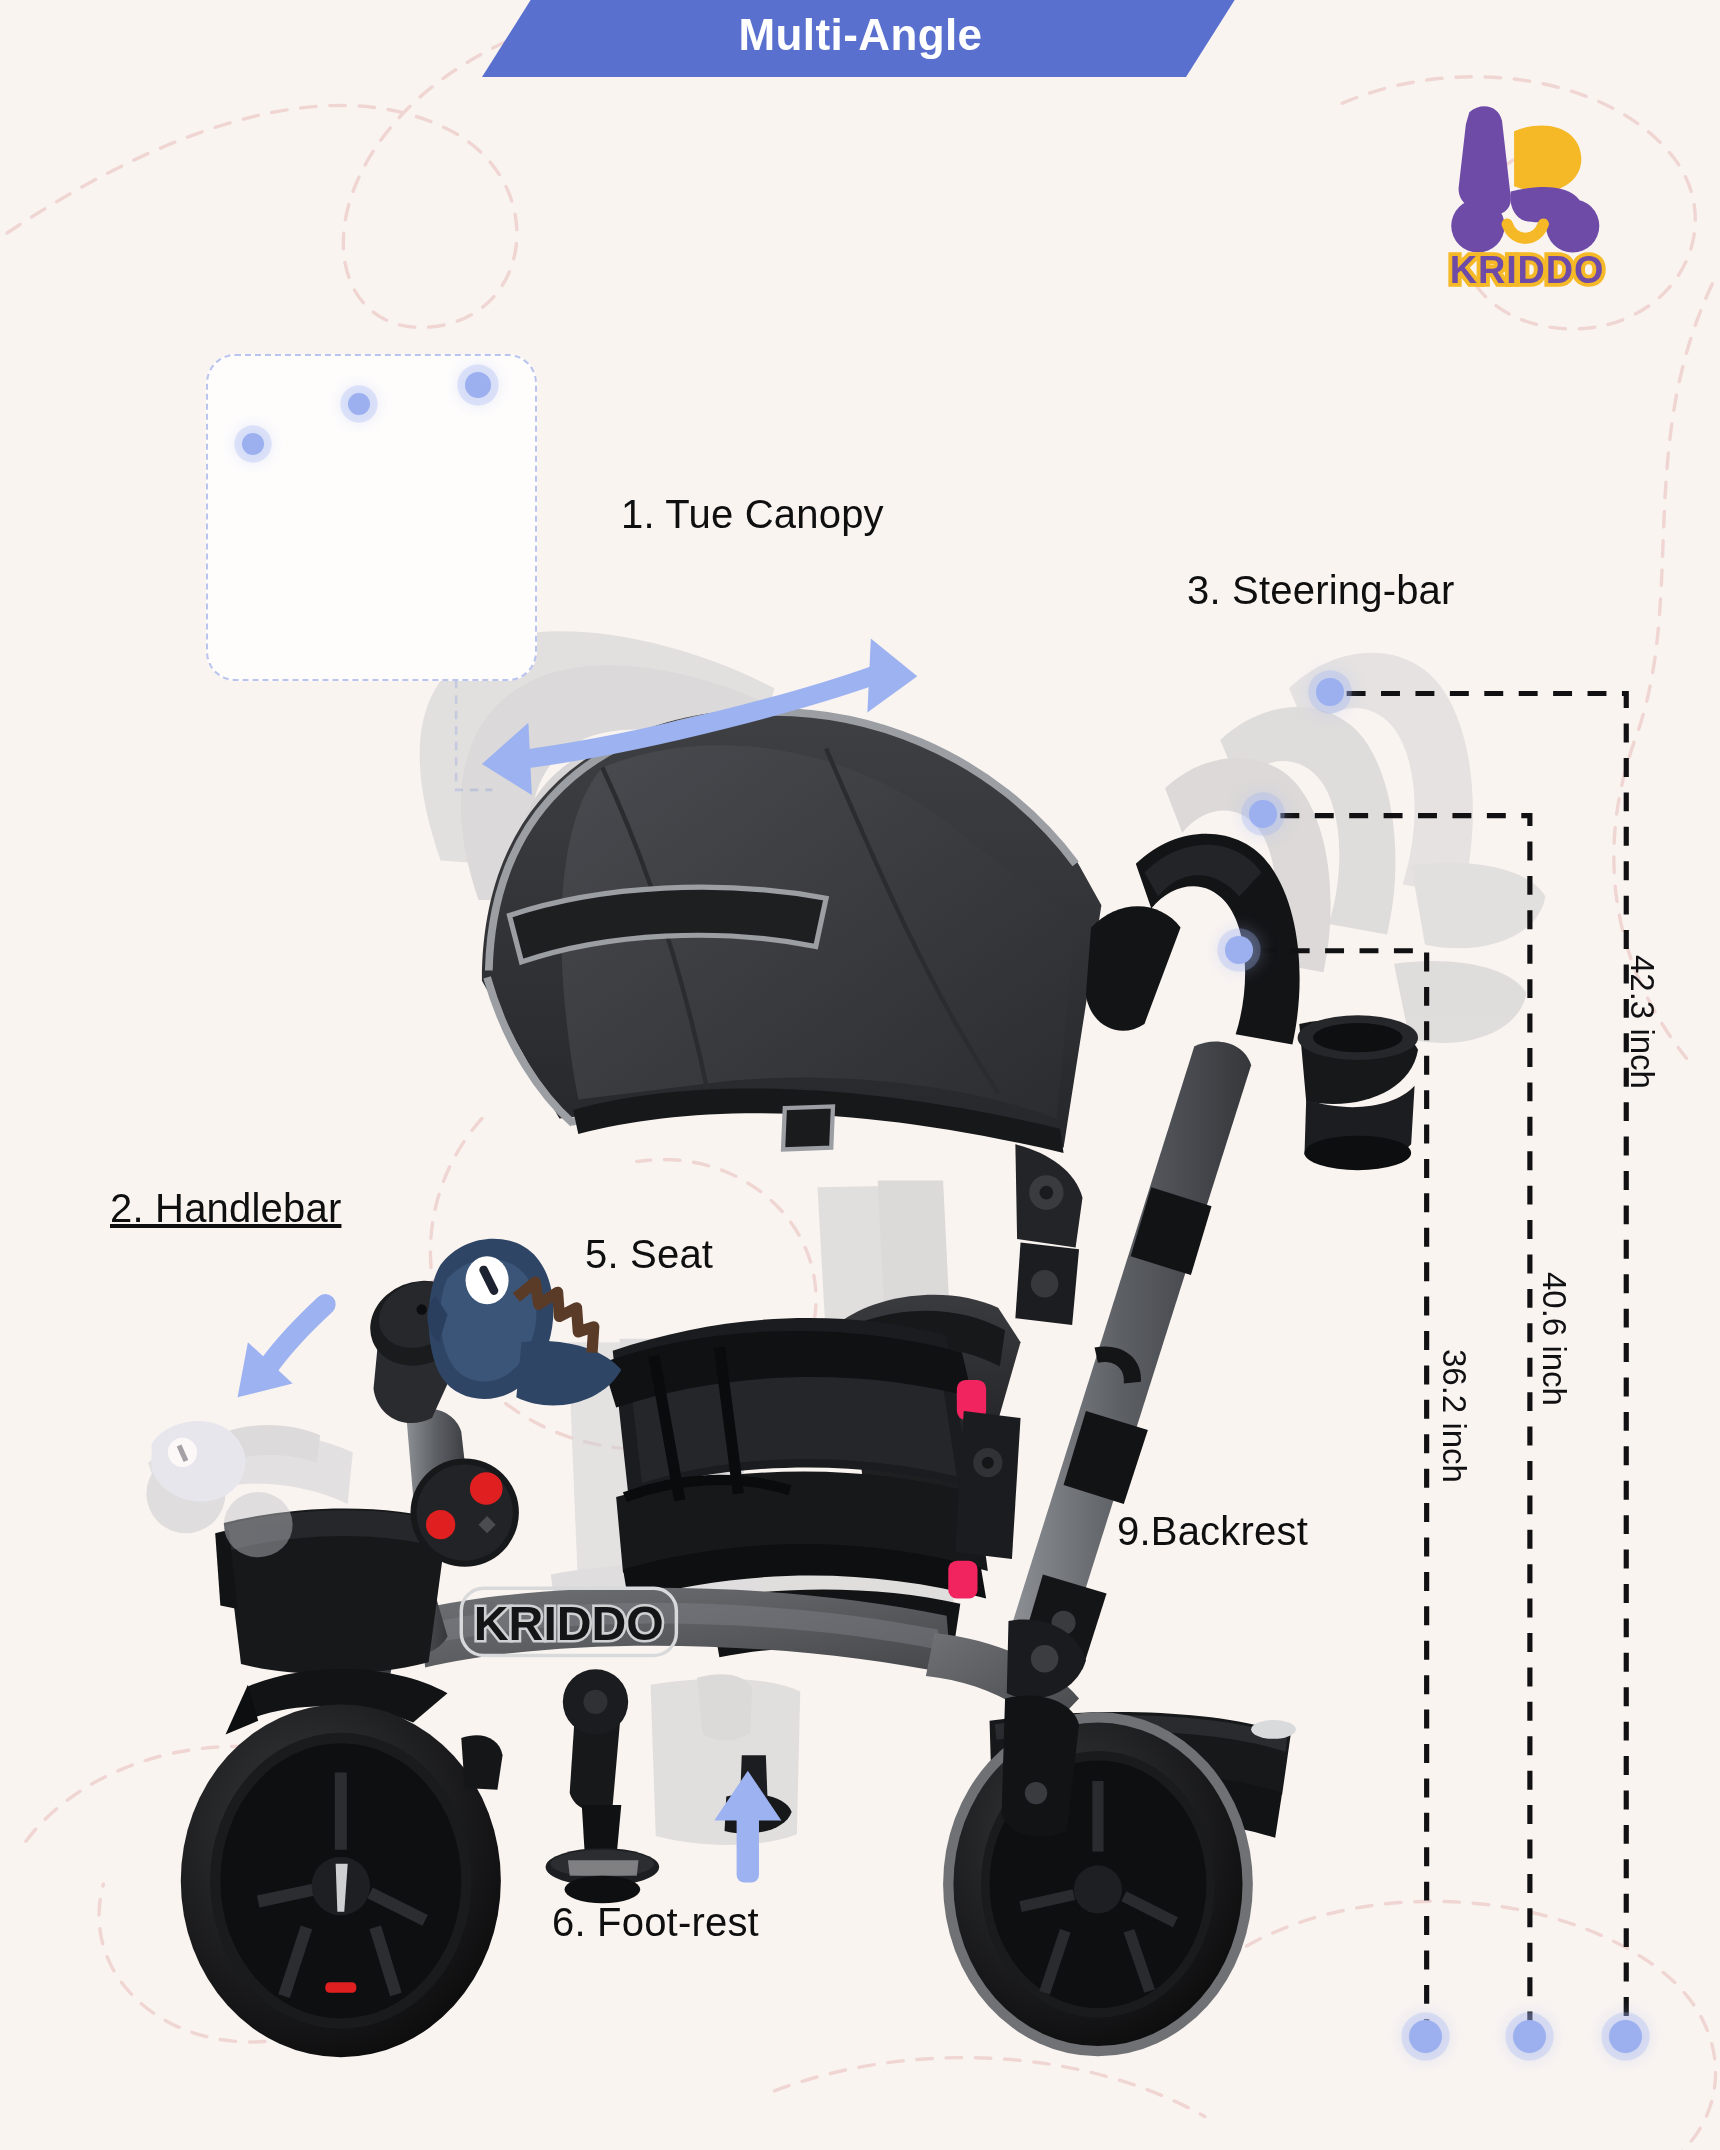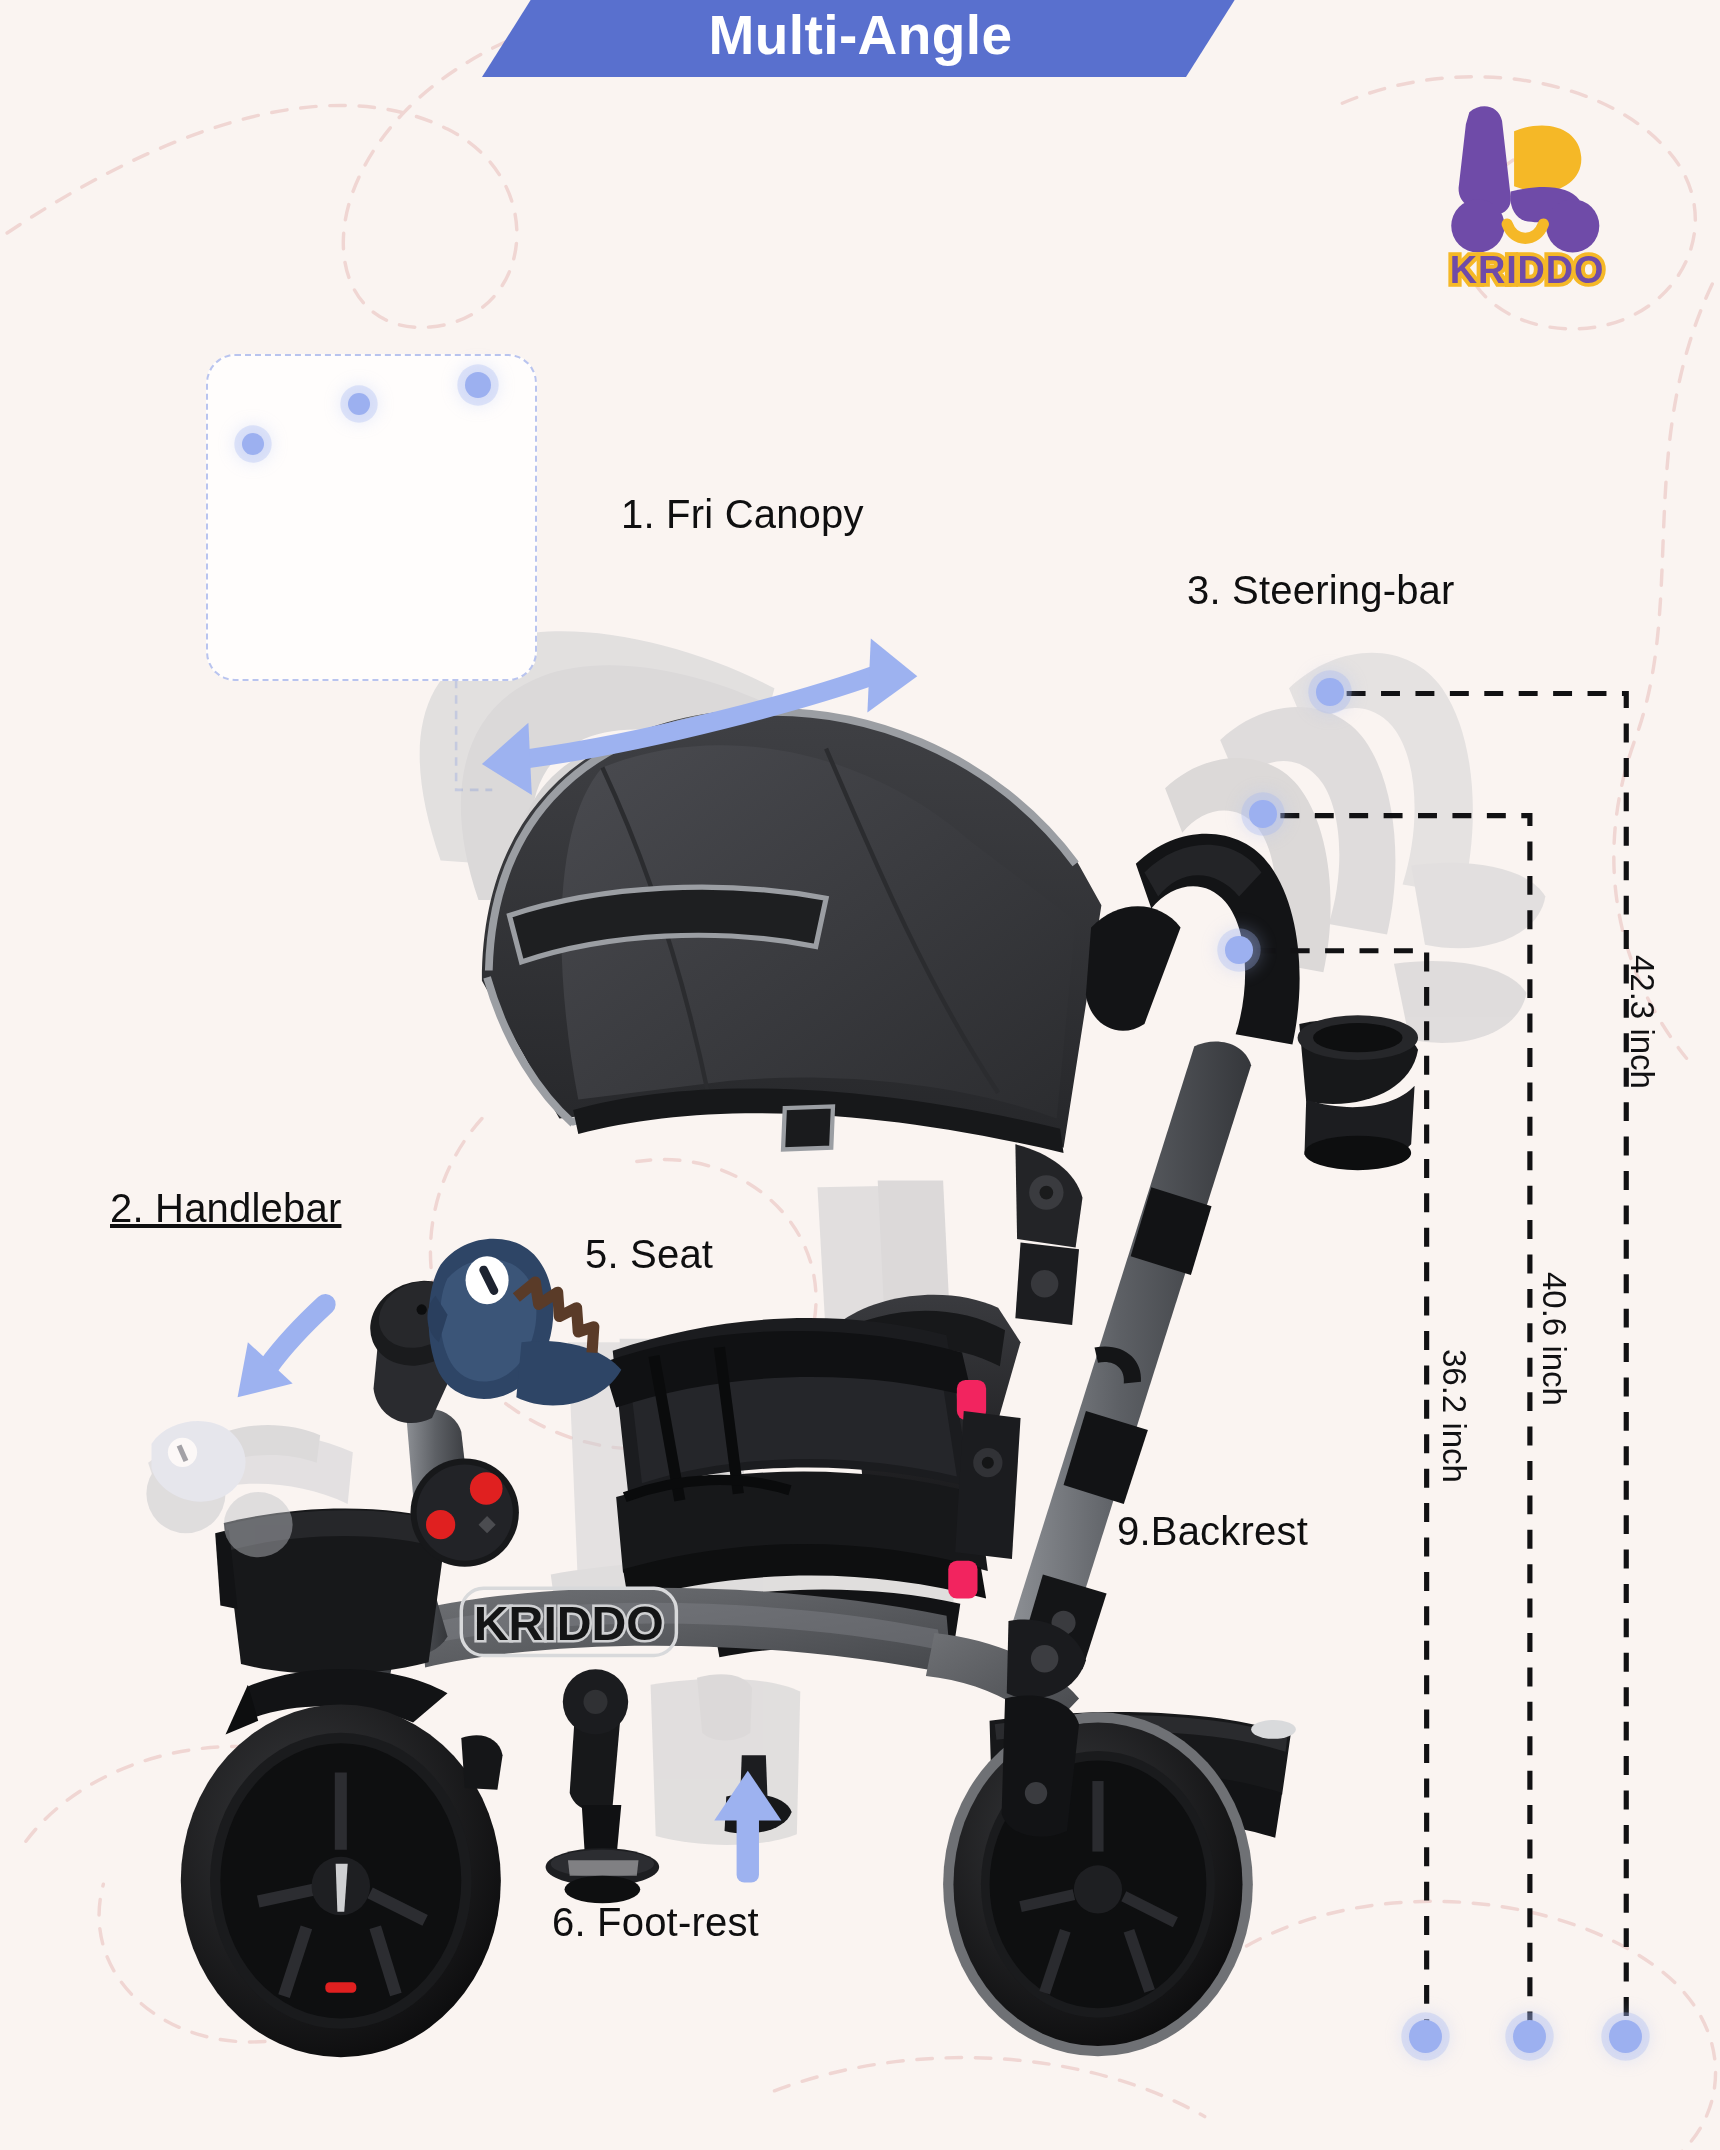--- a/index.html
+++ b/index.html
@@ -17,21 +17,21 @@
 
   
   .banner {
     position:absolute; left:482px; top:-6.9px; width:757px; height:84px;
     background:#5970ce;
     clip-path: polygon(7% 0, 100% 0, 93% 100%, 0% 100%);
     display:flex; align-items:center; justify-content:center;
     z-index:6;
   }
   .banner-text {
-    color:#ffffff; font-size:55px; font-weight:bold; letter-spacing:0.4px;
+    color:#ffffff; font-size:44px; font-weight:bold; letter-spacing:0.4px;
     line-height:1;
   }
 
   
   .page-title {
     position:absolute; left:0; right:0; top:131px; text-align:center;
     font-size:72px; font-weight:bold; color:#2c2a29; letter-spacing:-0.9px;
     z-index:5;
   }
 
@@ -457,21 +457,21 @@
   <div class="dot" style="left:465px; top:372px; width:26px; height:26px;"></div>
 
   <div class="dot" style="left:1316px; top:678px; width:27.5px; height:27.5px;"></div>
   <div class="dot" style="left:1249px; top:800px; width:27.5px; height:27.5px;"></div>
   <div class="dot" style="left:1225px; top:936px; width:27.5px; height:27.5px;"></div>
 
   <div class="dot" style="left:1409px; top:2020px; width:33px; height:33px;"></div>
   <div class="dot" style="left:1513px; top:2020px; width:33px; height:33px;"></div>
   <div class="dot" style="left:1609px; top:2020px; width:33px; height:33px;"></div>
 
-  <div class="flabel lbl-canopy">1. Fri Canopy</div>
+  <div class="flabel lbl-canopy">1. Tue Canopy</div>
   <div class="flabel lbl-handle">2. Handlebar</div>
   <div class="flabel lbl-steering">3. Steering-bar</div>
   <div class="flabel lbl-foot">6. Foot-rest</div>
   <div class="flabel lbl-seat">5. Seat</div>
   <div class="flabel lbl-backrest">9.Backrest</div>
 
   <div class="dim dim-423">42.3 inch</div>
   <div class="dim dim-406">40.6 inch</div>
   <div class="dim dim-362">36.2 inch</div>
 

